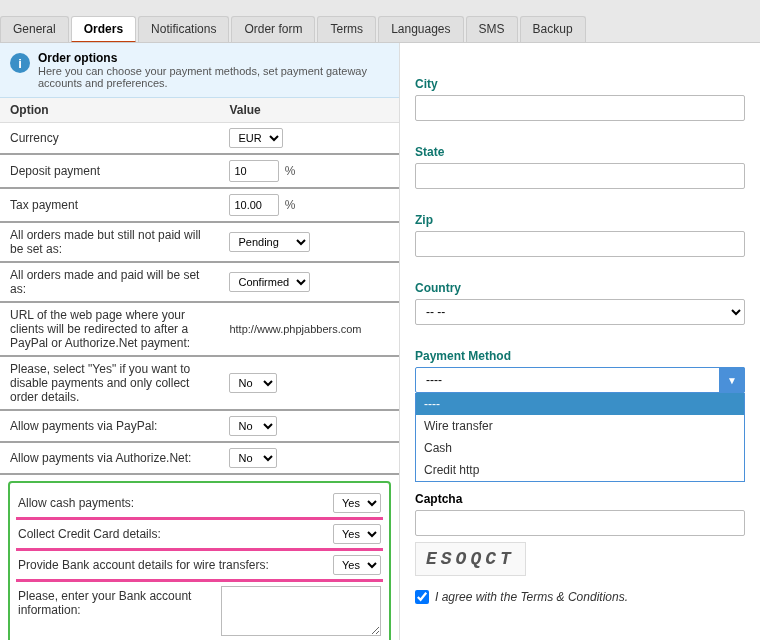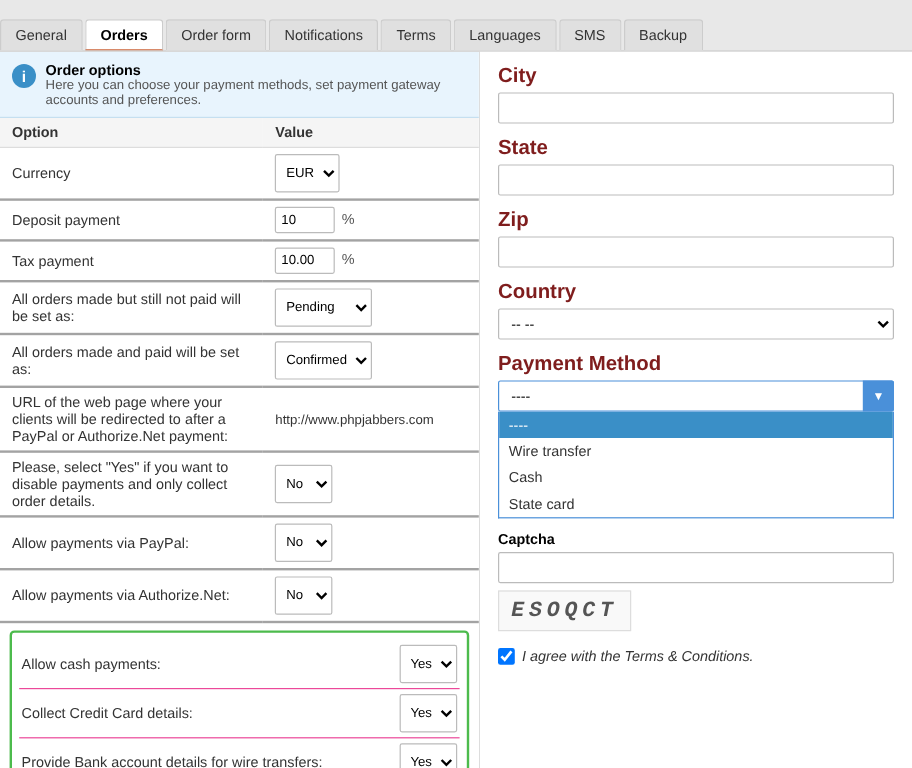--- a/index.html
+++ b/index.html
@@ -89,21 +89,21 @@
       vertical-align: middle;
     }
     .options-table td:first-child { width: 55%; color: #333; }
     .options-table td:last-child { width: 45%; }
 
     select.field-select {
       border: 1px solid #bbb;
       background: #fff;
       padding: 2px 4px;
       border-radius: 2px;
-      height: 32px;
+      height: 20px;
       font-size: 11px;
     }
     input.field-input {
       border: 1px solid #bbb;
       padding: 2px 4px;
       width: 50px;
       height: 22px;
       font-size: 11px;
       border-radius: 2px;
     }
@@ -113,21 +113,21 @@
     .highlight-section {
       border: 2px solid #4cbb4c;
       border-radius: 4px;
       margin: 6px 8px;
       padding: 6px;
     }
     .highlight-section .row {
       display: flex;
       align-items: center;
       padding: 4px 2px;
-      border-bottom: 1px solid #ec4899;
+      border-bottom: 3px solid #ec4899;
     }
     .highlight-section .row:last-child { border-bottom: none; }
     .highlight-section .row label { color: #333; flex: 1; }
 
     .bank-info-row {
       display: flex;
       align-items: flex-start;
       justify-content: space-between;
       padding: 4px 2px;
     }
@@ -143,21 +143,21 @@
 
     
     .right-panel {
       flex: 1;
       background: #fff;
       overflow-y: auto;
       padding: 10px 15px;
     }
 
     .form-group { margin-bottom: 10px; }
-    .form-group label { display: block; font-weight: bold; margin-bottom: 4px; color: #7f1d1d; font-size: 17px; }
+    .form-group label { display: block; font-weight: bold; margin-bottom: 4px; color: #0f766e; font-size: 12px; margin-top: 24px; }
     .form-group input[type="text"] {
       width: 100%;
       border: 1px solid #bbb;
       padding: 4px 6px;
       height: 26px;
       font-size: 12px;
       border-radius: 2px;
     }
 
     .country-select {
@@ -224,22 +224,22 @@
     }
     .terms-row input[type="checkbox"] { width: 14px; height: 14px; }
     .terms-row span { color: #333; font-style: italic; }
   </style>
 </head>
 <body>
 
 <div class="tabs-bar">
   <div class="tab">General</div>
   <div class="tab active">Orders</div>
+  <div class="tab">Notifications</div>
   <div class="tab">Order form</div>
-  <div class="tab">Notifications</div>
   <div class="tab">Terms</div>
   <div class="tab">Languages</div>
   <div class="tab">SMS</div>
   <div class="tab">Backup</div>
 </div>
 
 <div class="main-content">
 
   <div class="left-panel">
 
@@ -350,20 +350,24 @@
         <label>Collect Credit Card details:</label>
         <select class="field-select">
           <option selected="">Yes</option><option>No</option>
         </select>
       </div>
       <div class="row">
         <label>Provide Bank account details for wire transfers:</label>
         <select class="field-select">
           <option selected="">Yes</option><option>No</option>
         </select>
+      </div>
+      <div class="bank-info-row">
+        <label>Please, enter your Bank account information:</label>
+        <textarea class="bank-textarea" style=""></textarea>
       </div>
     </div>
 
   </div>
 
   <div class="right-panel">
 
     <div class="form-group">
       <label>City</label>
       <input type="text" style="">
@@ -392,21 +396,21 @@
         <select style="width:100%;border:1px solid #4a90d9;padding:4px 6px;height:26px;font-size:12px;border-radius:2px;background:#fff;">
           <option>----</option>
         </select>
         <div style="position:absolute;right:0;top:0;height:26px;width:26px;background:#4a90d9;display:flex;align-items:center;justify-content:center;color:white;font-size:10px;pointer-events:none;border-radius:0 2px 2px 0;">▼</div>
       </div>
 
       <div class="dropdown-open-list">
         <div class="dropdown-option selected-option">----</div>
         <div class="dropdown-option">Wire transfer</div>
         <div class="dropdown-option">Cash</div>
-        <div class="dropdown-option">State card</div>
+        <div class="dropdown-option">Credit http</div>
       </div>
     </div>
 
     <div class="captcha-section">
       <label style="font-weight:bold;display:block;margin-bottom:4px;">Captcha</label>
       <input type="text" class="captcha-input" style="">
       <div class="captcha-image">ESOQCT</div>
     </div>
 
     <div class="terms-row">

